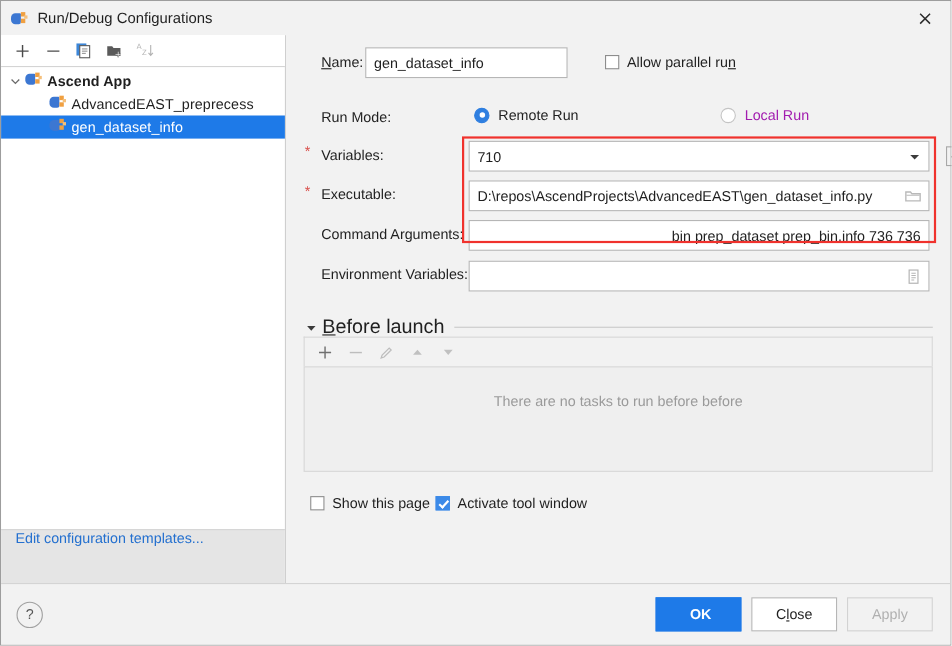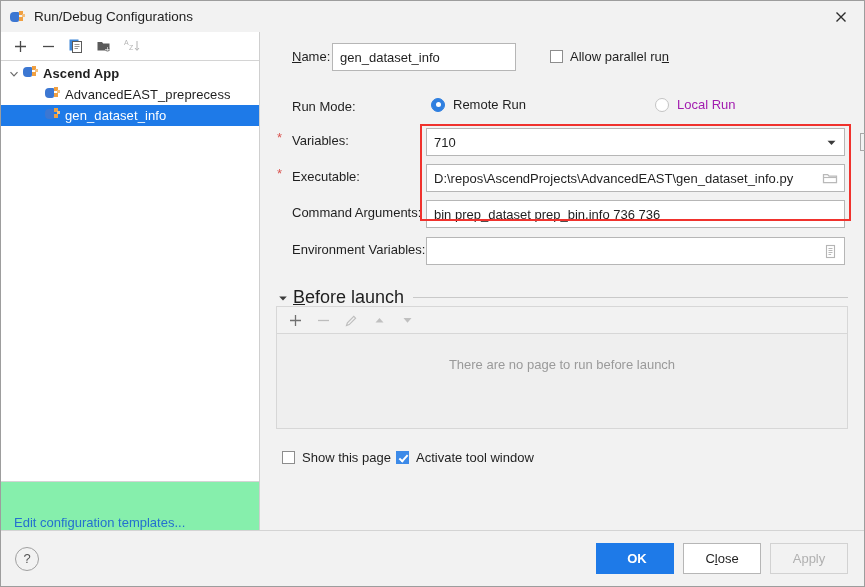--- a/index.html
+++ b/index.html
@@ -158,23 +158,23 @@
     margin-right: 4px;
     flex: none;
   }
   .tree-row .label { letter-spacing: 0.1px; }
 
   .edit-templates {
     flex: none;
     height: 48px;
     border-top: 1px solid #d4d4d4;
     display: flex;
-    align-items: flex-end;
+    align-items: flex-start;
     padding-left: 13px;
-    background: #86efac;
+    background: #e5e5e5;
   }
   .edit-templates a {
     color: #2470cf;
     font-size: 13px;
     text-decoration: none;
     cursor: default;
   }
 
   
   .right-pane {
@@ -561,21 +561,21 @@
           <svg width="16" height="16" viewBox="0 0 16 16" opacity="0.42">
             <path d="M1.5 4.5 h4.2 l1.3 1.6 h7.5 v6.5 h-13 z" fill="none" stroke="#5a5a5a" stroke-width="1.25"></path>
             <path d="M2 7.5 h12" stroke="#5a5a5a" stroke-width="1.1"></path>
           </svg>
         </span>
       </div>
 
       <div class="row" style="left:32px; top:173px;">
         <span class="flabel">Command Arguments:</span>
       </div>
-      <div class="txtfield" style="position:absolute; left:166px; top:168px; width:419px;">
+      <div class="txtfield" style="position:absolute; left:166px; top:168px; width:419px;text-align:right;">
         <span class="val">bin prep_dataset prep_bin.info 736 736</span>
       </div>
 
       <div class="row" style="left:32px; top:210px;">
         <span class="flabel">Environment Variables:</span>
       </div>
       <div class="txtfield with-btn" style="position:absolute; left:166px; top:205px; width:419px;">
         <span class="val"></span>
         <span class="inline-btn">
           <svg width="15" height="15" viewBox="0 0 15 15" opacity="0.5">
@@ -617,21 +617,21 @@
           </svg>
         </div>
         <div class="tb-btn">
           <svg width="15" height="15" viewBox="0 0 15 15" opacity="0.38">
             <path d="M3.5 5 L11.5 5 L7.5 9.8 Z" fill="#707070"></path>
           </svg>
         </div>
       </div>
 
       <div class="bl-panel" style="left:16px; top:301px; width:572px; height:96px;">
-        <span class="bl-empty">There are no page to run before launch</span>
+        <span class="bl-empty">There are no tasks to run before before</span>
       </div>
 
       <div class="row" style="left:22px; top:418px;">
         <span class="cb-wrap">
           <span class="cbx"></span>
           <span class="cb-label">Show this page</span>
         </span>
       </div>
 
       <div class="row" style="left:136px; top:418px;">

